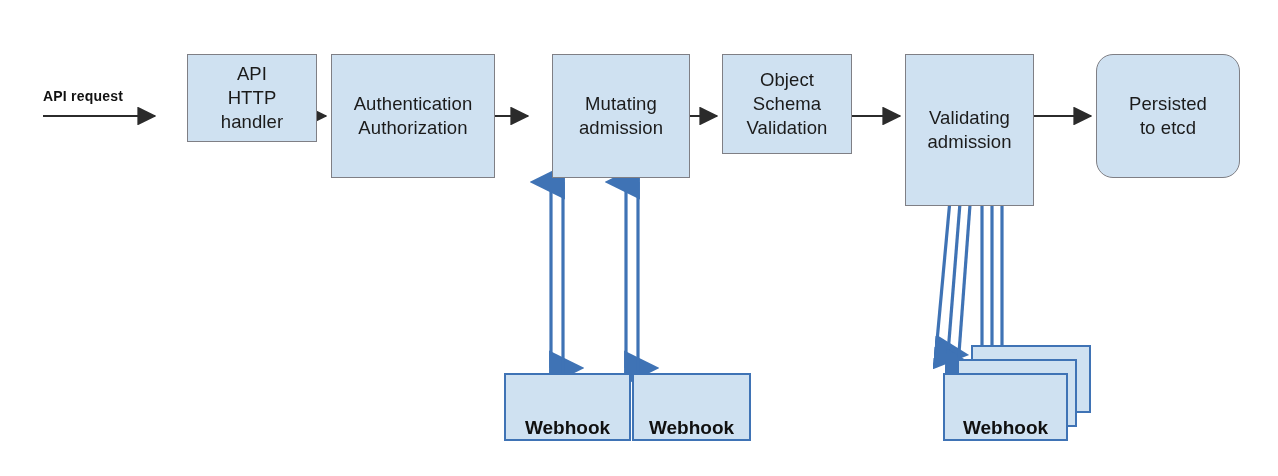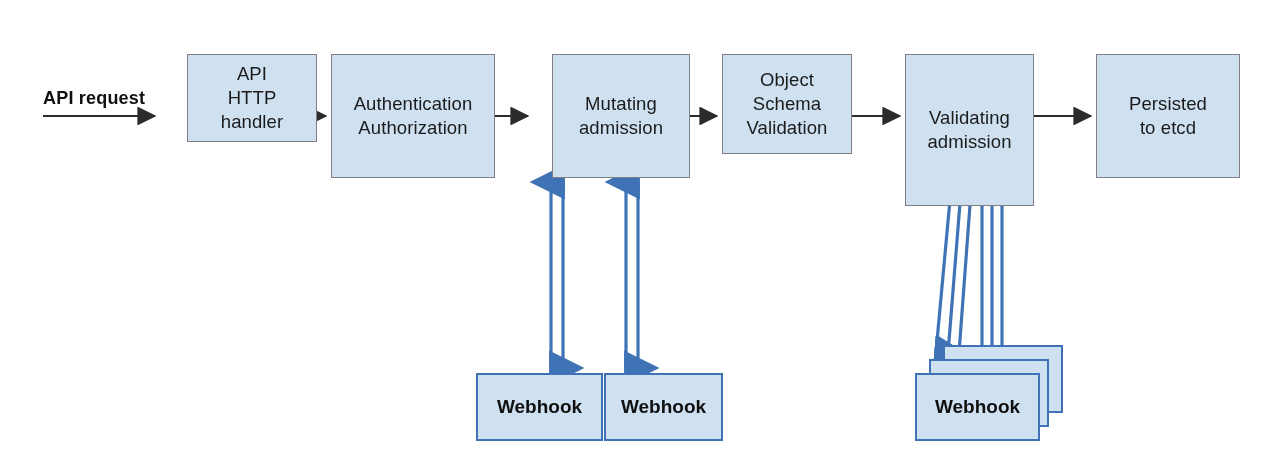--- a/index.html
+++ b/index.html
@@ -19,30 +19,31 @@
     line-height:1.30;
     letter-spacing:.1px;
   }
   .node .lbl{white-space:pre-line;}
 
   .webhook{
     position:absolute;
     background:#cfe1f1;
     border:2px solid #3f73b5;
     box-sizing:border-box;
-    display:flex;align-items:center;justify-content:center;
+    display:flex;align-items:flex-end;justify-content:center;
     color:#101010;
     font-size:19px;
     font-weight:700;
+    margin-left:28px;
   }
   .webhook.ghost{background:#cfe1f1;}
 
   .entry-label{
     position:absolute;
-    font-size:18px;
+    font-size:14px;
     font-weight:700;
     color:#111;
     letter-spacing:.2px;
     white-space:nowrap;
   }
 
   svg.layer{position:absolute;left:0;top:0;width:1278px;height:476px;overflow:visible;}
 </style>
 </head>
 <body>
@@ -124,21 +125,21 @@
     <span class="lbl">Object
 Schema
 Validation</span>
   </div>
 
   <div class="node" style="left:905px;top:54px;width:129px;height:152px;">
     <span class="lbl">Validating
 admission</span>
   </div>
 
-  <div class="node" style="left:1096px;top:54px;width:144px;height:124px;">
+  <div class="node" style="left:1096px;top:54px;width:144px;height:124px;border-radius:17px;">
     <span class="lbl">Persisted
 to etcd</span>
   </div>
 
   <div class="webhook" style="left:476px;top:373px;width:127px;height:68px;">
     <span>Webhook</span>
   </div>
 
   <div class="webhook" style="left:604px;top:373px;width:119px;height:68px;">
     <span>Webhook</span>

